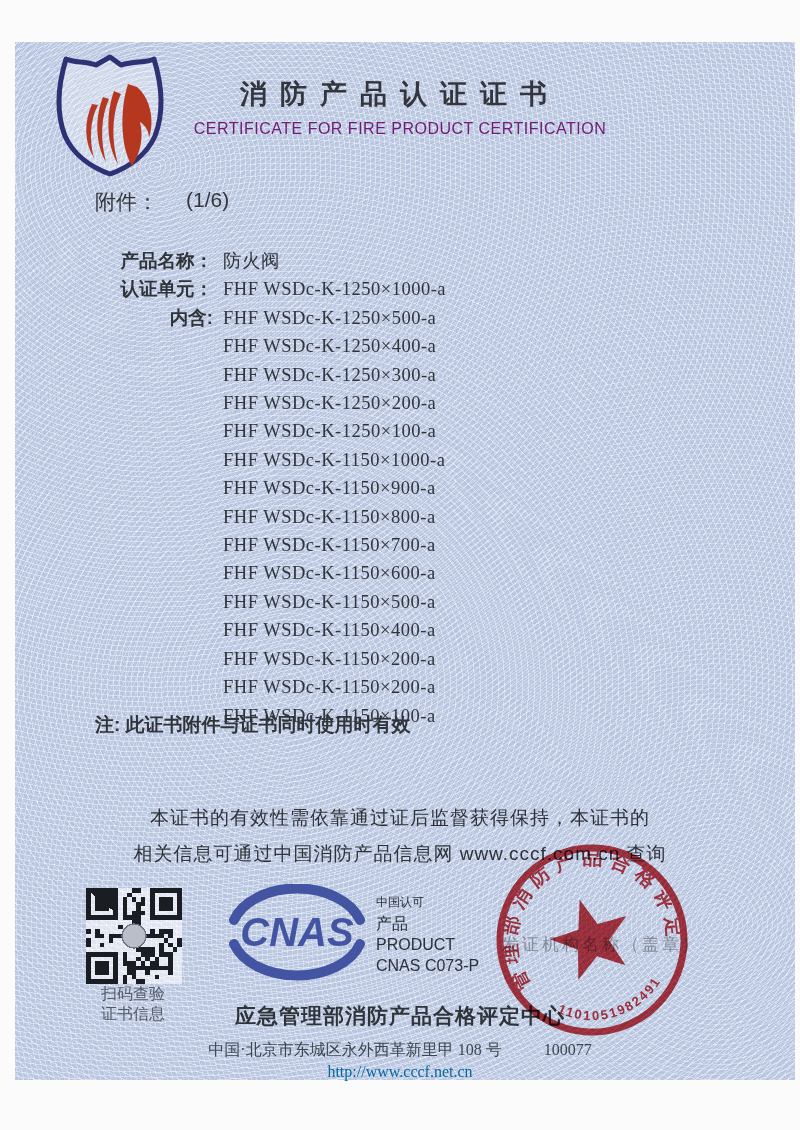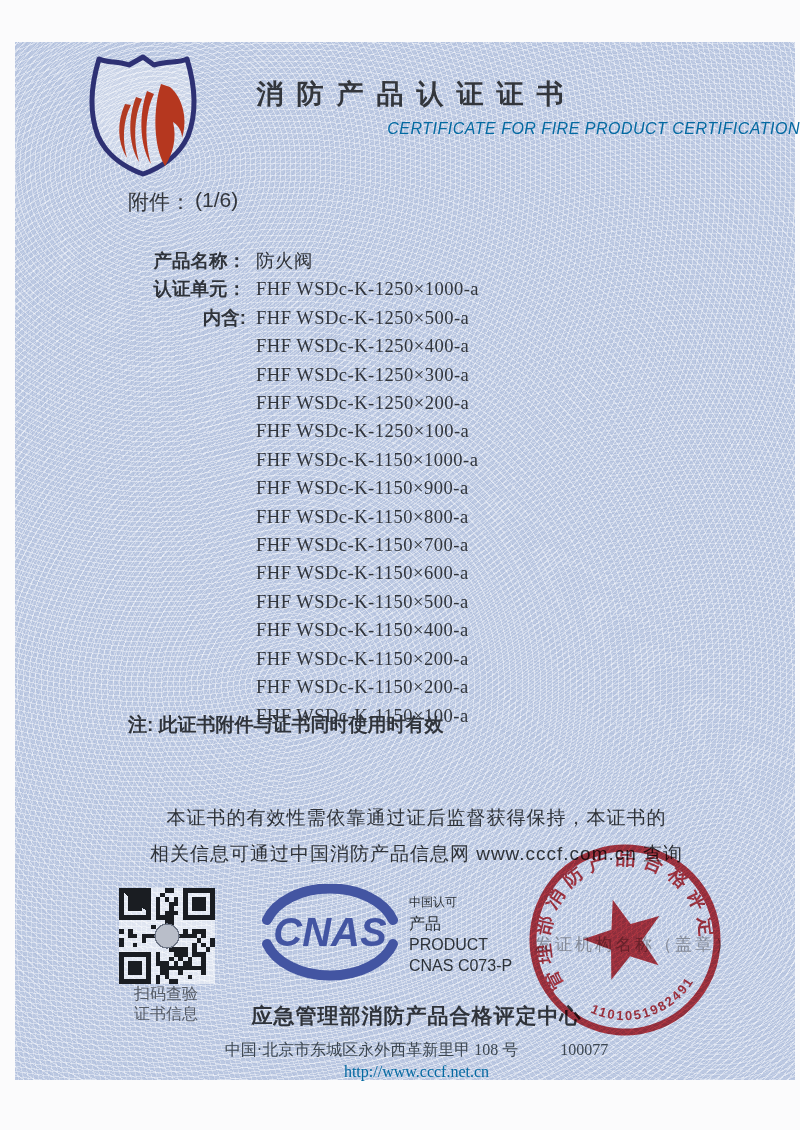--- a/index.html
+++ b/index.html
@@ -12,30 +12,30 @@
   
   .paper{
     position:absolute;left:15px;top:42px;width:780px;height:1038px;
     background-color:#cad5ea;
     background-image:
       repeating-radial-gradient(circle at 18% 12%, rgba(255,255,255,.40) 0 1px, rgba(255,255,255,0) 1px 5px),
       repeating-radial-gradient(circle at 78% 30%, rgba(110,130,185,.10) 0 1px, rgba(255,255,255,0) 1px 4px),
       repeating-radial-gradient(circle at 35% 62%, rgba(255,255,255,.30) 0 1px, rgba(40,70,140,.05) 1px 6px),
       repeating-radial-gradient(circle at 90% 85%, rgba(255,255,255,.28) 0 1px, rgba(40,70,140,.04) 1px 5px);
   }
-  .abs{position:absolute;padding-left:33px;}
+  .abs{position:absolute;}
   .title{
     left:0;right:0;top:76px;text-align:center;
     font-size:27px;font-weight:bold;letter-spacing:13px;color:#33363c;
   }
   .subtitle{
-    left:0;right:0;top:120px;text-align:right;
-    font-size:16px;color:#0369a1;letter-spacing:.5px;font-style:italic;
-  }
-  .attachment{left:95px;top:188px;font-size:21px;color:#33363c;display:flex;gap:4px;}
+    left:0;right:0;top:120px;text-align:center;
+    font-size:16px;color:#701a75;letter-spacing:.5px;
+  }
+  .attachment{left:95px;top:188px;font-size:21px;color:#33363c;display:flex;gap:28px;}
   .certno{left:458px;top:224px;font-size:17px;color:#373b42;font-family:"Liberation Serif","DejaVu Serif",serif;}
   .fields{left:95px;top:247px;width:560px;}
   .frow{display:flex;line-height:28.4px;}
   .flabel{
     display:inline-block;width:118px;text-align:right;flex:0 0 118px;
     font-weight:bold;font-size:18.5px;color:#2f333a;
   }
   .fvalue{
     padding-left:10px;font-size:18.5px;color:#30343b;
     font-family:"Liberation Serif","DejaVu Serif",serif;letter-spacing:.5px;

